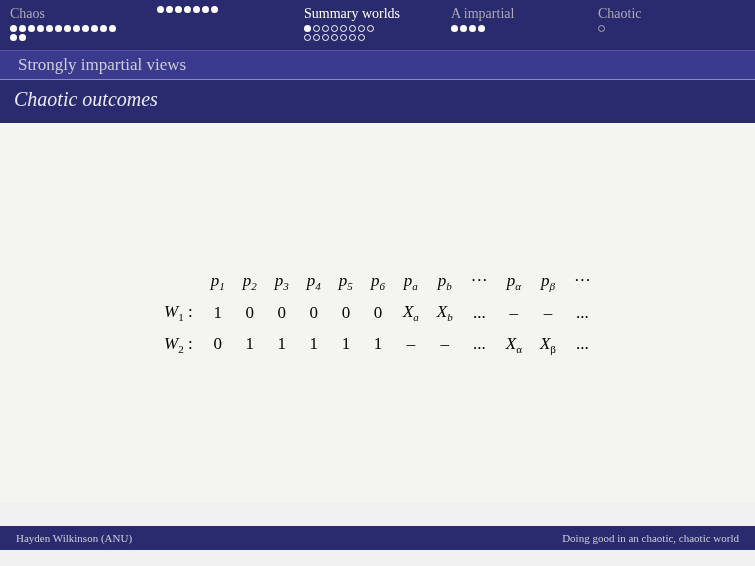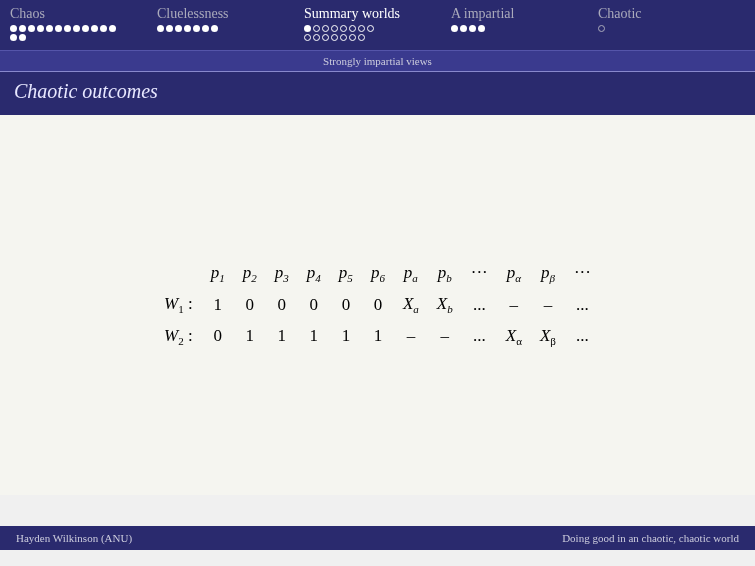--- a/index.html
+++ b/index.html
@@ -61,24 +61,23 @@
 
     .dot-outline-active {
       border: 1px solid #ffffff;
       background: transparent;
     }
 
     
     #subtitle-bar {
       background: #3a3a8e;
       color: #ccd;
-      font-size: 11px;
-      padding: 4px 11px;
+      font-size: 17px;
+      padding: 4px 18px;
       border-top: 1px solid #5555aa;
-      text-align: center;
     }
 
     
     #title-bar {
       background: #2a2a6e;
       color: #e8e8ff;
       font-size: 20px;
       padding: 8px 14px 12px 14px;
       font-style: italic;
       border-top: 1px solid #8888cc;
@@ -159,21 +158,20 @@
       <span class="dot dot-filled"></span>
       <span class="dot dot-filled"></span>
       <span class="dot dot-filled"></span>
       <span class="dot dot-filled"></span>
       <span class="dot dot-filled"></span>
       <span class="dot dot-filled"></span>
     </div>
   </div>
 
   <div class="nav-section">
-    <span class="nav-section-title">Cluelessness</span>
     <div class="cluelessness-dots">
       <span class="dot dot-filled"></span>
       <span class="dot dot-filled"></span>
       <span class="dot dot-filled"></span>
       <span class="dot dot-filled"></span>
       <span class="dot dot-filled"></span>
       <span class="dot dot-filled"></span>
       <span class="dot dot-filled"></span>
     </div>
   </div>

